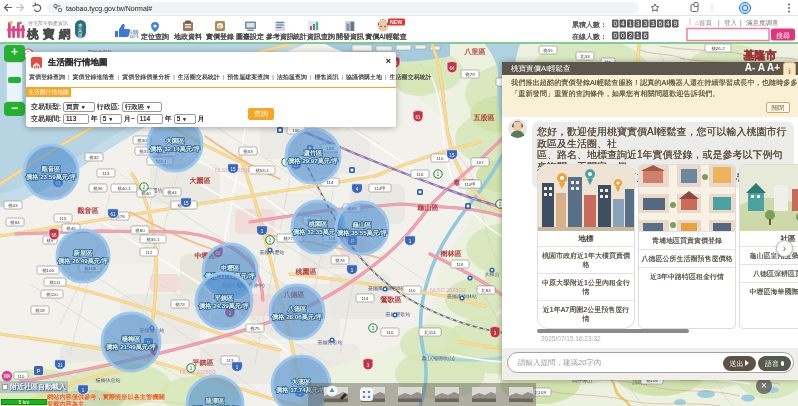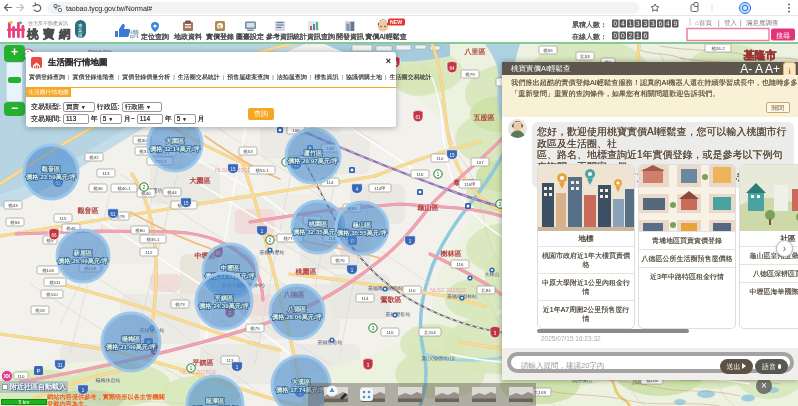--- a/index.html
+++ b/index.html
@@ -813,36 +813,36 @@
     <span style="display:inline-block;border:1px solid #999;border-radius:2px;width:26px;height:10px;font-size:6.5px;padding-left:2px">113</span> 年
     <span style="display:inline-block;border:1px solid #999;border-radius:2px;width:22px;height:10px;font-size:6.5px;padding-left:2px">5 <span style="font-size:5px">▼</span></span> 月~
     <span style="display:inline-block;border:1px solid #999;border-radius:2px;width:26px;height:10px;font-size:6.5px;padding-left:2px">114</span> 年
     <span style="display:inline-block;border:1px solid #999;border-radius:2px;width:22px;height:10px;font-size:6.5px;padding-left:2px">5 <span style="font-size:5px">▼</span></span> 月
   </div>
   <div style="position:absolute;left:222px;top:56px;width:26px;height:12px;background:#f5a623;border-radius:2px;color:#fff;font-size:7px;text-align:center;line-height:11px">查詢</div>
 </div>
 <div id="chat" style="position:absolute;left:502px;top:62px;width:296px;height:318px;font-family:'Liberation Sans',sans-serif;background:#fff;box-shadow:0 0 6px rgba(0,0,0,0.35);overflow:hidden">
 <div style="position:absolute;top:0;left:0;width:296px;height:13px;background:#5d564d;color:#fff">
       <span style="position:absolute;left:9px;top:2px;font-size:7.5px">桃寶實價AI輕鬆查</span>
-      <span style="position:absolute;right:18px;top:0px;font-size:12px;font-weight:normal">A- A A+</span>
+      <span style="position:absolute;right:18px;top:0px;font-size:10px;font-weight:bold">A- A A+</span>
     </div>
 <div style="position:absolute;top:0;right:2px;width:13px;height:18px;background:#f7e8c8;border:1px solid #e0b860;border-radius:3px 3px 0 0;color:#e07820;font-size:9px;font-weight:bold;text-align:center;line-height:17px;font-family:'Liberation Serif',serif">i</div>
 <div style="position:absolute;top:13px;left:0;width:296px;height:42px;background:#f8f1d6">
       <div style="position:absolute;left:9px;top:3px;width:284px;font-size:7.2px;line-height:10.5px;color:#6b5b45;white-space:nowrap;text-shadow:0 0 0.5px #6b5b45">我們推出超酷的實價登錄AI輕鬆查服務！認真的AI機器人還在持續學習成長中，也隨時多多利用<br>「重新發問」重置的查詢條件，如果您有相關問題歡迎告訴我們。</div>
       <div style="position:absolute;right:8px;bottom:4px;width:24px;height:11px;border:1px solid #c8a868;border-radius:2px;background:#fdf8ec;color:#8a6b3a;font-size:6.5px;text-align:center;line-height:10px">關閉</div>
     </div>
 <div style="position:absolute;left:6px;top:57px;width:19px;height:19px;border-radius:50%;background:#e8e4de;overflow:hidden">
       <svg width="19" height="19">
         <circle cx="9.5" cy="8" r="4.5" fill="#f0c9a0"></circle>
         <path d="M4,8 a5.5 5.5 0 0 1 11,0 l-1.5,0.5 v-2.5 a4 4 0 0 0 -8,0 v2.5 z" fill="#4a3a2e"></path>
         <path d="M2,19 a7.5 7.5 0 0 1 15,0 z" fill="#5a7a5a"></path>
       </svg>
     </div>
 <div style="position:absolute;left:30px;top:60px;width:262px;background:#ececea;border-radius:6px;padding:4px 5px;font-size:10px;line-height:11.5px;color:#5a4a3a;text-shadow:0 0 0.5px #5a4a3a">您好，歡迎使用桃寶實價AI輕鬆查，您可以輸入桃園市行政區及生活圈、社<br>區、路名、地標查詢近1年實價登錄，或是參考以下例句來詢問。再問完一個<br>實價後，也請幫我按「重新發問」協助清除小幫手記憶。</div>
-<div style="position:absolute;left:35px;top:102px;width:98px;height:165px;background:#fff;border:1px solid #ddd;border-radius:5px;overflow:hidden">
+<div style="position:absolute;left:35px;top:102px;width:98px;height:165px;background:#fff;border:1px solid #ddd;border-radius:11px;overflow:hidden">
         <div style="height:66px"><svg width="96" height="66" viewBox="0 0 96 66">
           <rect width="96" height="66" fill="#efe3d3"></rect>
 <rect x="4" y="18" width="12" height="48" fill="#3d4f63"></rect>
           <rect x="18" y="28" width="10" height="38" fill="#d8b08c"></rect>
 <rect x="30" y="12" width="14" height="54" fill="#577087"></rect>
           <rect x="46" y="30" width="12" height="36" fill="#c86b5a"></rect>
 <rect x="60" y="20" width="13" height="46" fill="#3d4f63"></rect>
           <rect x="75" y="34" width="11" height="32" fill="#8aa3b8"></rect>
 <rect x="87" y="24" width="9" height="42" fill="#577087"></rect>
 <g fill="#f5ede2">
@@ -933,18 +933,18 @@
         <div style="font-size:7px;color:#5a5347;line-height:9px;text-shadow:0 0 0.4px #5a5347">
         <div style="border-top:1px solid #e3e3e3;padding:4px 2px;text-align:center">龜山區皇翔玉鼎買賣行情</div>
         <div style="border-top:1px solid #e3e3e3;padding:4px 2px;text-align:center">八德區深耕區買賣行情</div>
         <div style="border-top:1px solid #e3e3e3;padding:4px 2px;text-align:center">中壢區海華國際星都行情</div>
       </div>
         </div>
 <div style="position:absolute;left:274px;top:178px;width:17px;height:17px;border-radius:50%;background:#fff;border:1px solid #bbb;box-shadow:0 1px 3px rgba(0,0,0,0.25);color:#666;font-size:10px;text-align:center;line-height:16px">›</div>
 <div style="position:absolute;left:35px;top:267px;width:152px;height:4px;border-radius:2px;background:#8a8a8a"></div>
 <div style="position:absolute;left:39px;top:273px;font-size:6.5px;color:#aaa">2025/07/15 16:23:32</div>
 <div style="position:absolute;left:0;top:286px;width:296px;height:32px;background:#f1efec">
-      <div style="position:absolute;left:5px;top:4px;width:287px;height:21px;background:#fff;border:4px solid #a3a3a3;border-radius:11px">
+      <div style="position:absolute;left:5px;top:4px;width:287px;height:21px;background:#fff;border:1px solid #a3a3a3;border-radius:11px">
         <span style="position:absolute;left:10px;top:5px;font-size:7.5px;color:#999">請輸入提問，建議20字內</span>
         <div style="position:absolute;right:37px;top:2.5px;width:33px;height:15px;border-radius:8px;background:#5d5144;color:#fff;font-size:7px;text-align:center;line-height:15px">送出 <span style="display:inline-block;width:0;height:0;border-left:4px solid #fff;border-top:3px solid transparent;border-bottom:3px solid transparent;vertical-align:0px"></span></div>
         <div style="position:absolute;right:2px;top:2.5px;width:33px;height:15px;border-radius:8px;background:#56594e;color:#fff;font-size:7px;text-align:center;line-height:15px">語音 <span style="display:inline-block;width:3px;height:5px;background:#fff;border-radius:2px;vertical-align:0px"></span></div>
       </div>
     </div>
 </div>
 </body></html>

